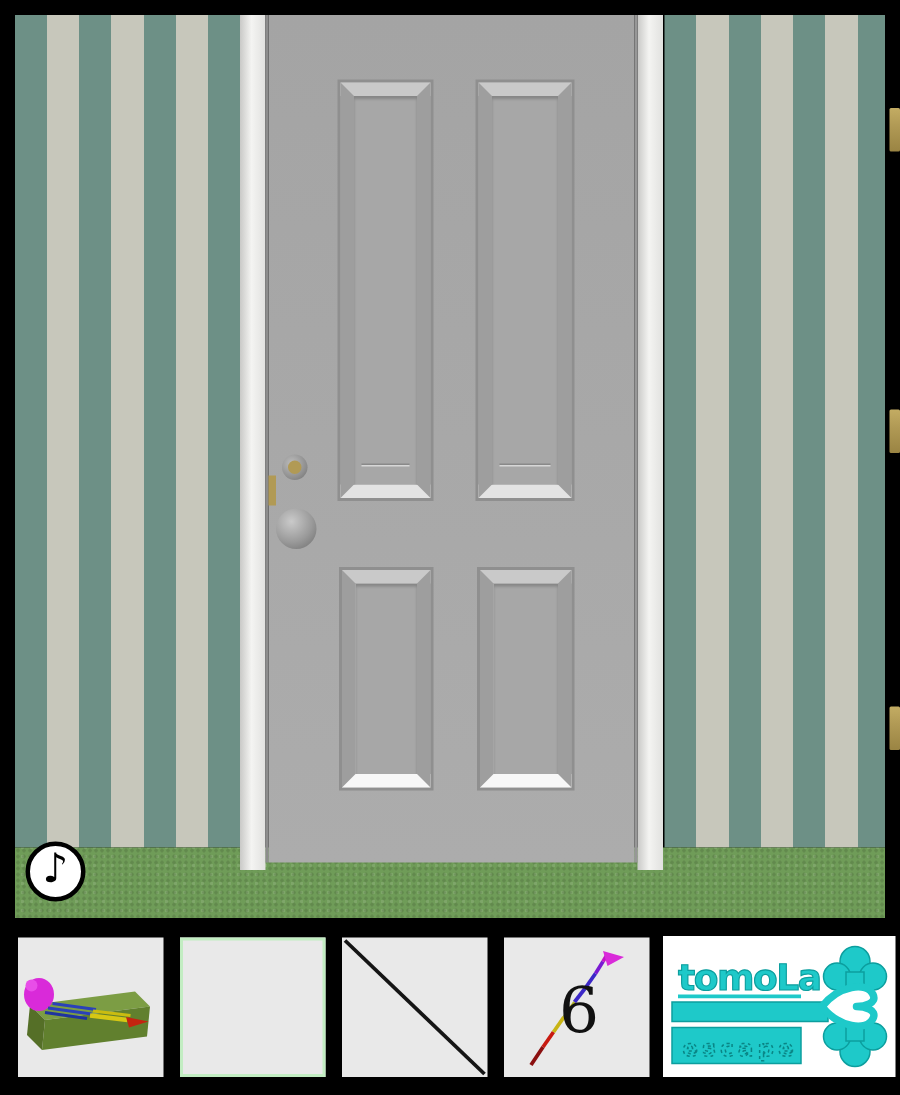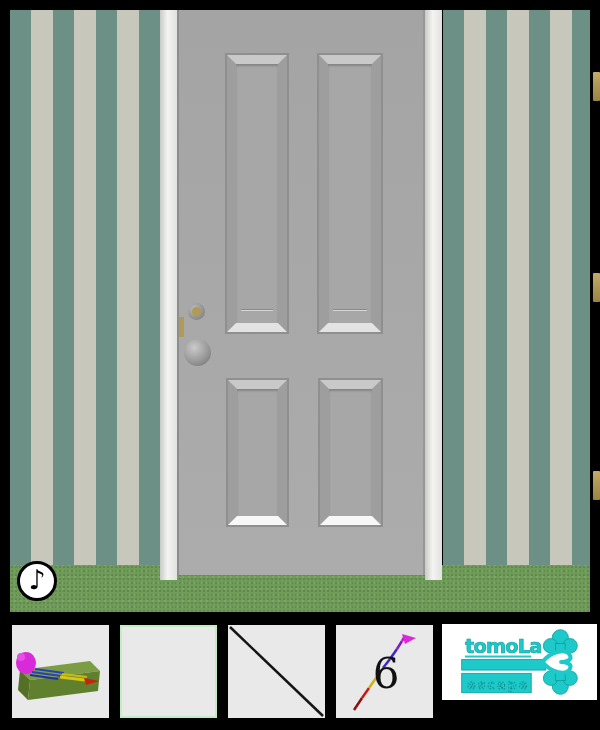--- a/index.html
+++ b/index.html
@@ -62,21 +62,21 @@
     display:flex;align-items:center;justify-content:center;cursor:pointer;}
   #music-btn .glyph{font-size:27px;line-height:1;color:#000;transform:translateY(-2px);}
 
   
   .slot{position:absolute;top:625px;width:97px;height:93px;box-sizing:border-box;
     background:var(--slot_bg,#e9e9e9);}
   #slot-1{left:12px;} 
   #slot-2{left:120px;border:2px solid var(--slot_selected_border,#c2edc2);}
   #slot-3{left:228px;} 
   #slot-4{left:336px;}
-  #slot-5{position:absolute;left:442px;top:624px;width:155px;height:76px;background:var(--slot5_bg,#fff);text-decoration:underline;}
+  #slot-5{position:absolute;left:442px;top:624px;width:155px;height:94px;background:var(--slot5_bg,#fff);text-decoration:underline;}
   .slot svg,#slot-5 svg{display:block;width:100%;height:100%;}
 </style>
 </head>
 <body>
 
 <div id="stage">
 
   <div class="wall" id="wall-left"></div>
   <div class="wall" id="wall-right"></div>
   <div id="floor"></div>

